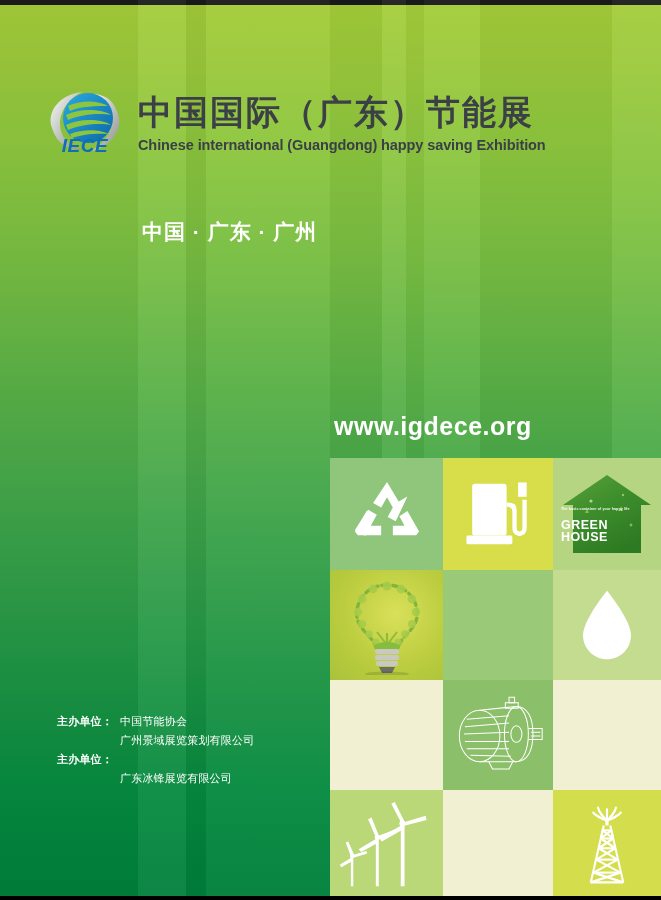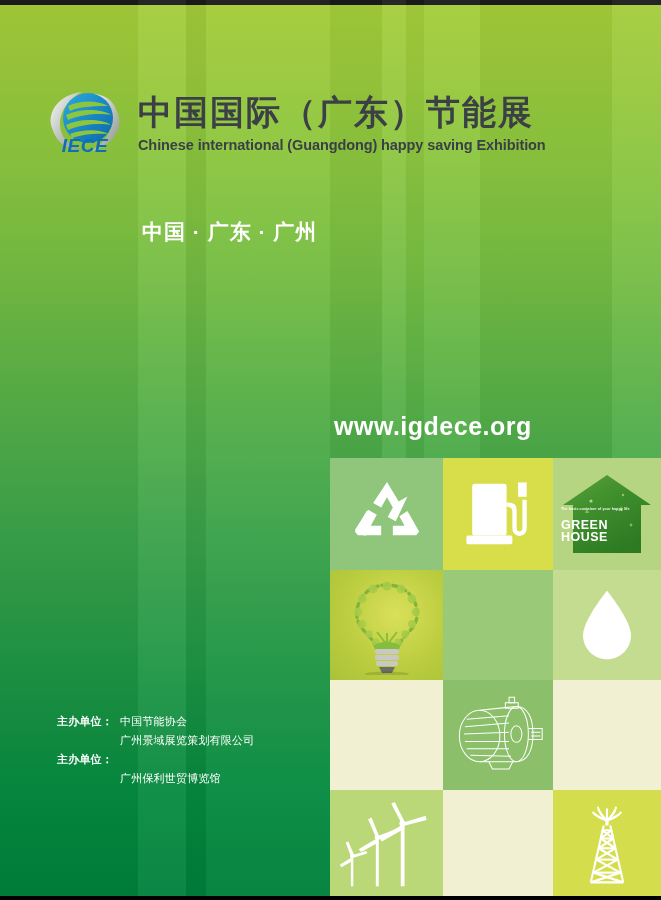--- a/index.html
+++ b/index.html
@@ -142,21 +142,21 @@
     </div>
     <div class="sp-row cont">
       <span class="sp-label">支持单位：</span>
       <span class="sp-val">广州景域展览策划有限公司</span>
     </div>
     <div class="sp-row">
       <span class="sp-label">主办单位：</span>
     </div>
     <div class="sp-row cont">
       <span class="sp-label">承办单位：</span>
-      <span class="sp-val">广州保利世贸博览馆</span>
+      <span class="sp-val">广东冰锋展览有限公司</span>
     </div>
   </div>
 
   <div id="grid">
 
     <div class="cell" style="background:#8fc67c">
       <svg class="ic" width="74" height="70" viewBox="0 0 100 96">
         <path d="M50 4 L66 31 L78 24 L62 58 L51 52 L58 39 L50 25 L42 39 L31 33 Z"></path>
         <path d="M6 72 L22 44 L33 51 L26 64 L42 64 L42 77 L10 77 Z"></path>
         <path d="M94 72 L78 44 L67 51 L74 64 L58 64 L58 77 L90 77 Z"></path>

